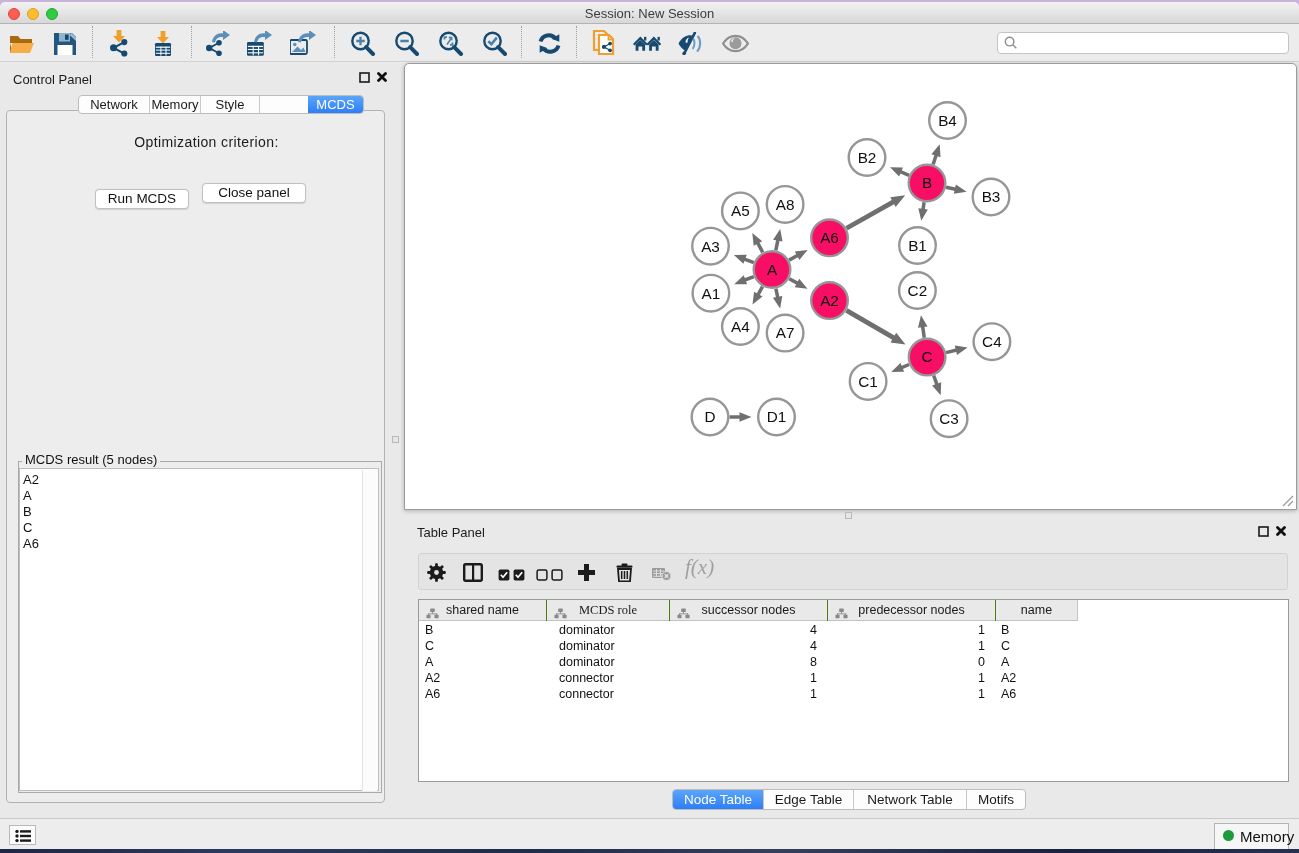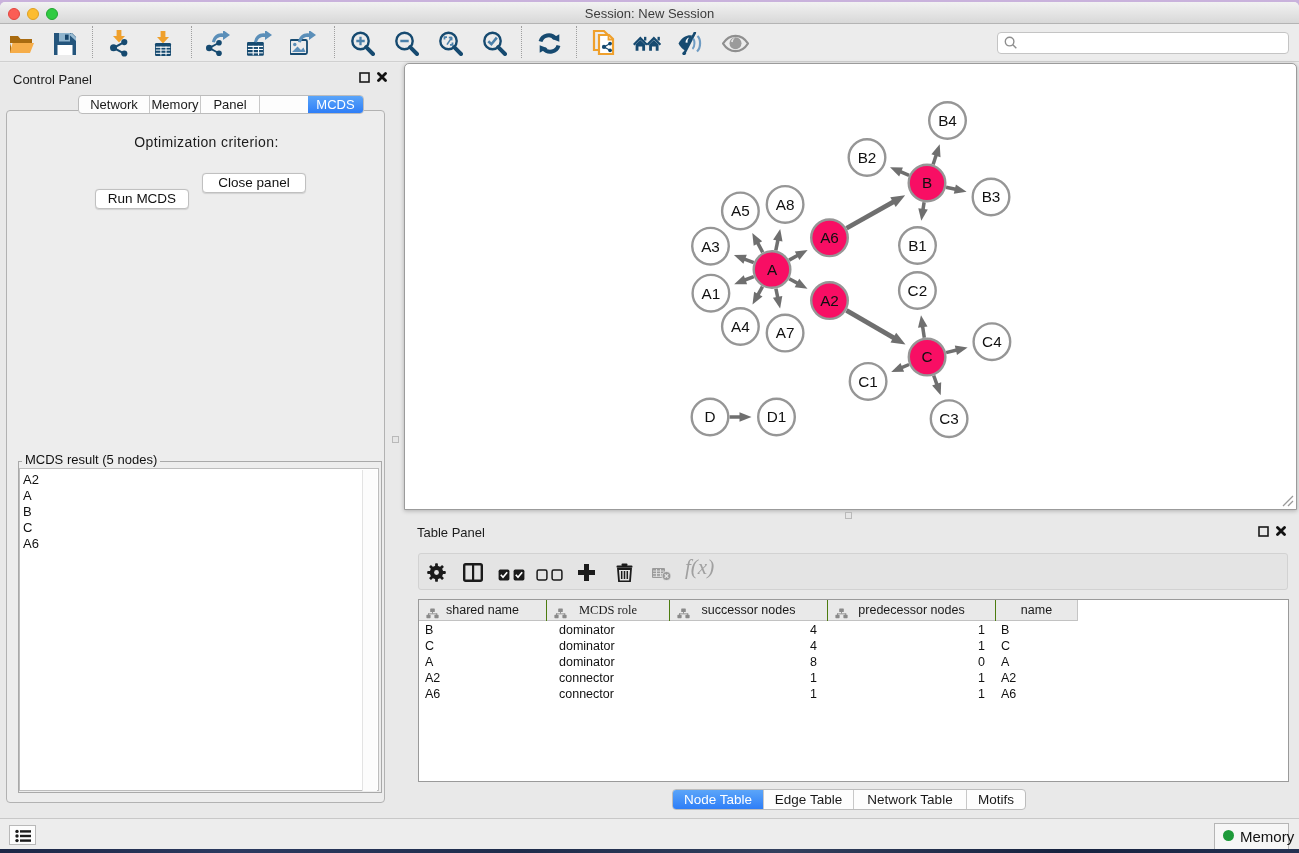--- a/index.html
+++ b/index.html
@@ -283,27 +283,27 @@
 
     <div id="cpanel">
       <div class="ptitle">Control Panel</div>
       <svg class="wbtns" width="30" height="11" style="left:359px;">
         <rect x="1" y="1" width="9" height="9" fill="none" stroke="#1a1a1a" stroke-width="1.6"></rect>
         <path d="M19.5 1.5 L26.5 8.5 M26.5 1.5 L19.5 8.5" stroke="#111" stroke-width="2.8" stroke-linecap="round"></path>
       </svg>
       <div id="cptabs">
         <div class="cptab" style="width:71px;">Network</div>
         <div class="cptab" style="width:51px;">Memory</div>
-        <div class="cptab" style="width:59px;">Panel</div>
+        <div class="cptab" style="width:59px;">Style</div>
         <div class="cptab sel" style="width:55px;">MCDS</div>
       </div>
       <div id="cpbody">
         <div id="optlabel">Optimization criterion:</div>
         <div class="btn" style="left:88px; top:78px; width:94px;">Run MCDS</div>
-        <div class="btn" style="left:195px; top:62px; width:104px;">Close panel</div>
+        <div class="btn" style="left:195px; top:72px; width:104px;">Close panel</div>
         <div id="fieldset">
           <div class="fbox"></div>
           <div class="flegend">MCDS result (5 nodes)</div>
           <div id="mlist">A2<br>A<br>B<br>C<br>A6<div class="sbar"></div></div>
         </div>
       </div>
     </div>
 
     <div id="netwin">
       <div id="netcanvas">

